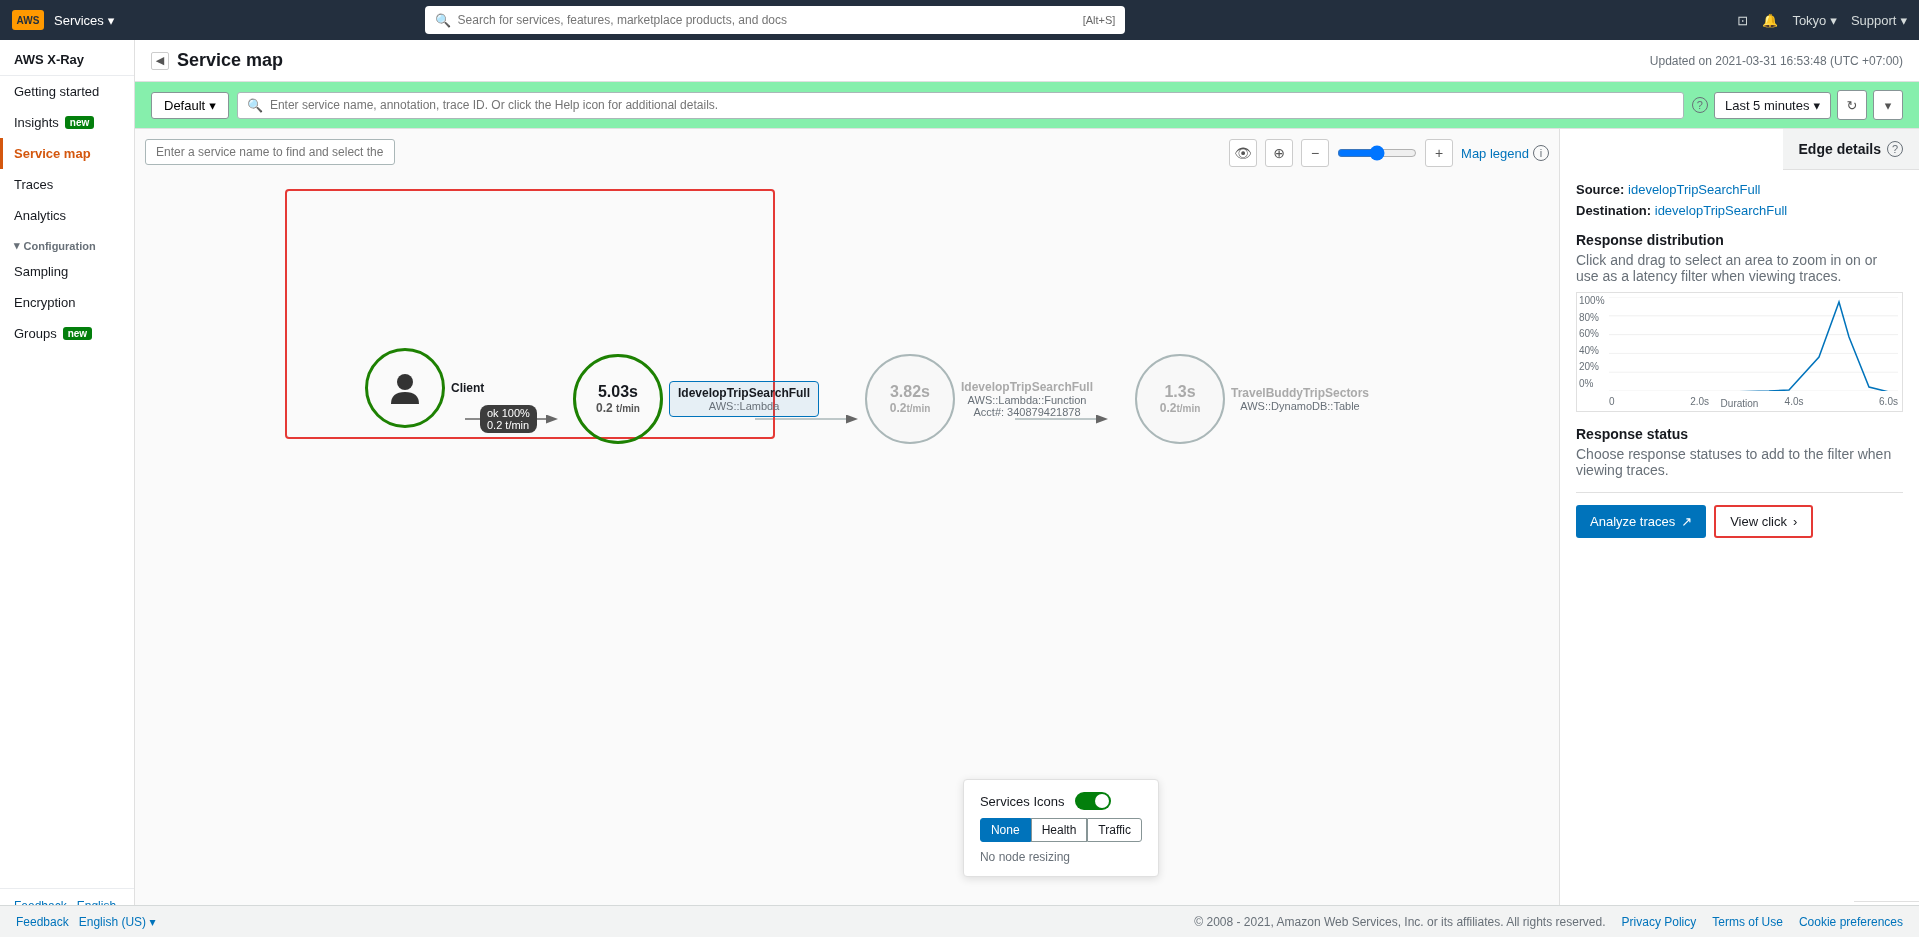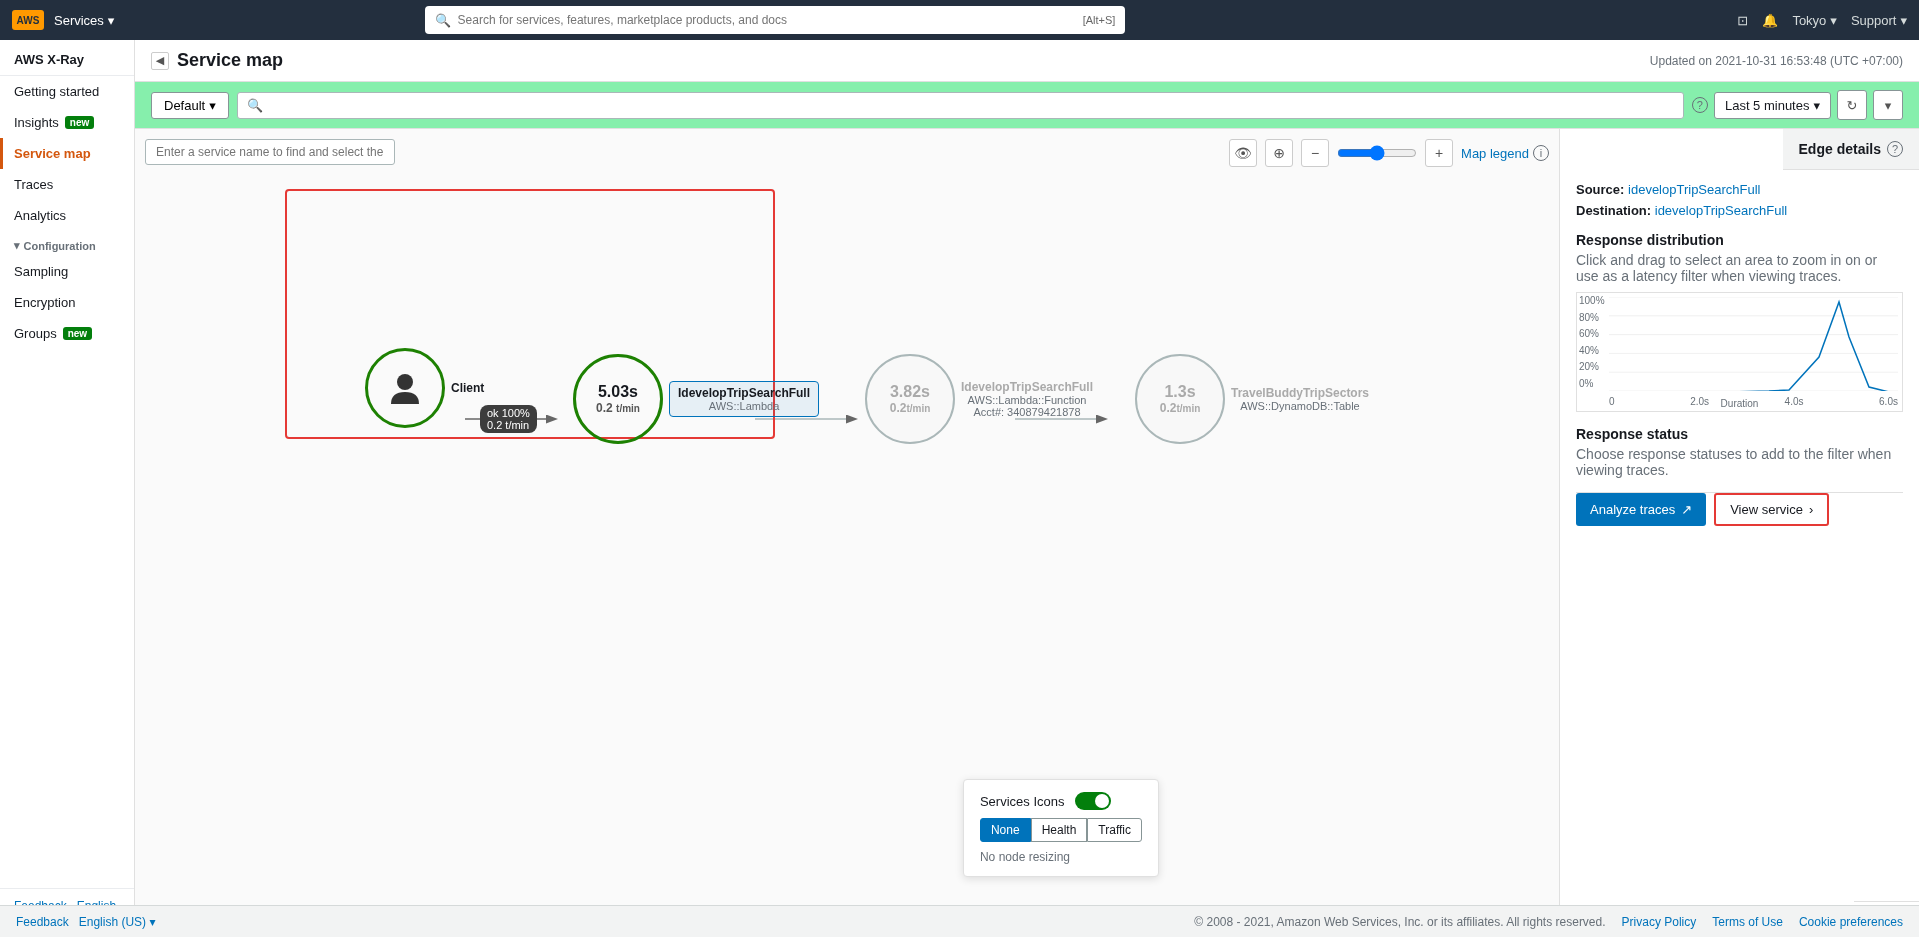--- a/index.html
+++ b/index.html
@@ -420,21 +420,21 @@
       flex-shrink: 0;
     }
     .dot-red { background: #d13212; }
     .dot-orange { background: #ff9900; }
     .dot-purple { background: #8b5cf6; }
     .dot-green { background: #1d8102; }
 
     
     .action-btns {
       display: flex; gap: 8px;
-      margin-top: 14px; padding: 0 0;
+      margin-top: 14px; padding: 12px 0;
       border-top: 1px solid #e0e0e0;
     }
     .btn-primary {
       background: #0073bb;
       color: #fff;
       border: none;
       border-radius: 3px;
       padding: 7px 14px;
       font-size: 13px;
       cursor: pointer;
@@ -570,30 +570,31 @@
     </div>
   </div>
 
   <div class="main-content">
 
     <div class="page-header">
       <div class="page-header-left">
         <div class="collapse-btn">◀</div>
         <span class="page-title">Service map</span>
       </div>
-      <span class="page-updated">Updated on 2021-10-31 16:53:48 (UTC +07:00)</span>
+      <span class="page-updated">Updated on 2021-03-31 16:53:48 (UTC +07:00)</span>
     </div>
 
     <div class="toolbar">
       <button class="btn-default">
         <span>Default</span>
         <span>▾</span>
       </button>
       <div class="toolbar-search">
         <span>🔍</span>
+        <input placeholder="Enter service name, annotation, trace ID. Or click the Help icon for additional details." style="">
       </div>
       <div class="toolbar-right">
         <span class="info-icon">?</span>
         <div class="time-selector">
           <span>Last 5 minutes</span>
           <span>▾</span>
         </div>
         <div class="icon-btn">↻</div>
         <div class="icon-btn">▾</div>
       </div>
@@ -762,21 +763,21 @@
           <div class="section-title">Response status</div>
           <div class="section-desc">Choose response statuses to add to the filter when viewing traces.</div>
 
 
           <div class="action-btns">
             <button class="btn-primary">
               <span>Analyze traces</span>
               <span>↗</span>
             </button>
             <button class="btn-secondary">
-              <span>View service</span>
+              <span>View click</span>
               <span>›</span>
             </button>
           </div>
 
         </div>
         <a class="close-link">Close</a>
       </div>
 
     </div>
 

